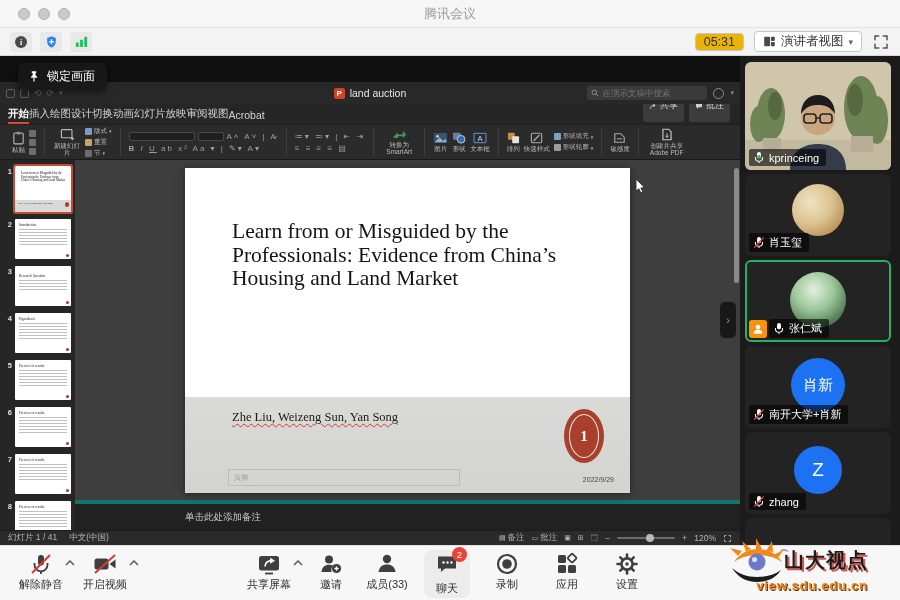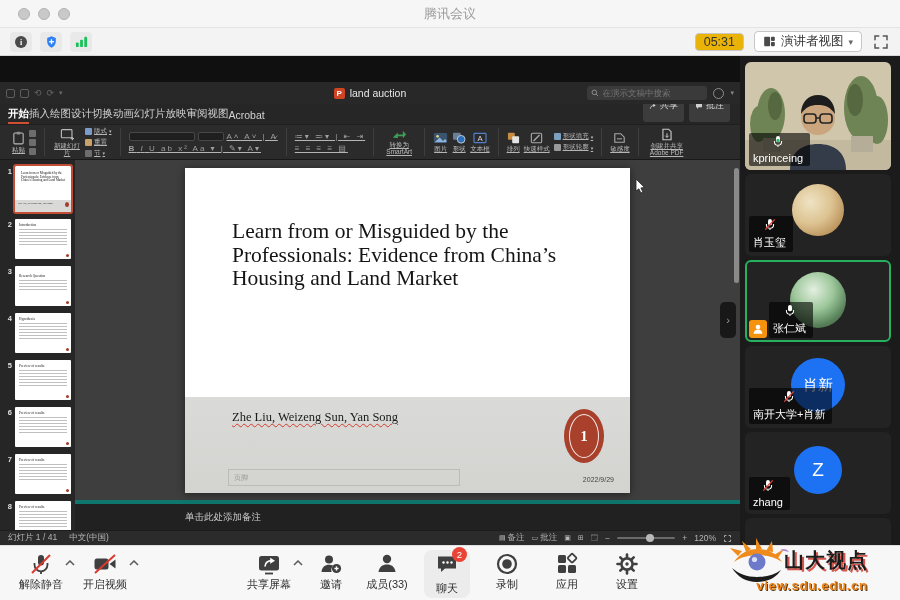--- a/index.html
+++ b/index.html
@@ -39,21 +39,21 @@
   .searchbox input { flex:1; background:transparent; border:none; outline:none; color:#9a9a9a; font-size:8.5px; width:80px; font-family:"Liberation Sans",sans-serif; }
   .smiley { width:11px; height:11px; border:1px solid #8d8d8d; border-radius:50%; }
 
   .ppt-tabs { height:20px; display:flex; align-items:flex-end; padding:0 10px 0 8px; background:#262626; flex:none; }
   .tab { font-size:10.5px; color:#d2d2d2; padding-bottom:3px; white-space:nowrap; }
   .tab.active { color:#fff; font-weight:bold; border-bottom:2px solid #cf4f33; padding-bottom:1px; }
   .tabs-right { margin-left:auto; display:flex; gap:5px; align-items:center; padding-bottom:2px; }
   .mini-btn { background:#3c3c3c; border-radius:3px; color:#d8d8d8; font-size:9px; padding:10px 6px; display:flex; align-items:center; gap:3px; }
 
   .ppt-ribbon { height:36px; background:#2b2b2b; border-top:1px solid #1f1f1f; border-bottom:1px solid #191919; display:flex; align-items:center; padding:0 4px; flex:none; color:#b5b5b5; overflow:hidden; }
-  .rgroup { display:flex; align-items:center; gap:4px; padding:0 8px; height:100%;text-decoration:underline; }
+  .rgroup { display:flex; align-items:center; gap:4px; padding:0 8px; height:100%; }
   .rdiv { width:1px; background:#3e3e3e; height:28px; flex:none; }
   .rbig { display:flex; flex-direction:column; align-items:center; justify-content:center; gap:1px; }
   .rlbl { font-size:6.5px; color:#bdbdbd; text-align:center; line-height:7px; white-space:nowrap; }
   .rlbl.wrap { white-space:normal; }
   .rcol { display:flex; flex-direction:column; gap:2px; font-size:6.5px; }
   .rcol > div { display:flex; align-items:center; gap:2px; }
   .rsq { width:7px; height:7px; background:#6d6d6d; border-radius:1px; display:inline-block; }
   .fontbox { background:#1f1f1f; border:1px solid #484848; border-radius:2px; height:9px; }
   .glyphrow { font-size:8px; color:#9f9f9f; letter-spacing:2px; white-space:nowrap; }
 
@@ -94,21 +94,21 @@
   .ps-item { display:flex; align-items:center; gap:2px; }
   .zoom-track { width:58px; height:2px; background:#6a6a6a; border-radius:1px; position:relative; }
   .zoom-knob { position:absolute; left:50%; top:-3px; width:8px; height:8px; border-radius:50%; background:#b9b9b9; }
 
   
   .sidebar { flex:1; background:#1b1b1b; padding:6px 9px 0 5px; display:flex; flex-direction:column; gap:4px; }
   .tile { background:#232323; border-radius:6px; position:relative; height:82px; overflow:hidden; flex:none; }
   .tile.video { height:108px; }
   .tile.active { border:2px solid #27b15e; }
   .tile.partial { flex:1; border-radius:6px 6px 0 0; }
-  .name-bar { position:absolute; left:4px; bottom:4px; background:rgba(0,0,0,.6); border-radius:2px; padding:2px 7px 2px 4px; display:flex; align-items:center; gap:4px; color:#fff; font-size:11px; white-space:nowrap;flex-direction:column; }
+  .name-bar { position:absolute; left:4px; bottom:4px; background:rgba(0,0,0,.6); border-radius:2px; padding:2px 7px 2px 4px; display:flex; align-items:center; gap:4px; color:#fff; font-size:11px; white-space:nowrap; }
   .tile.active .name-bar { left:22px; bottom:2px; }
   .host-badge { position:absolute; left:2px; bottom:2px; width:18px; height:18px; background:#f5930f; border-radius:3px; display:flex; align-items:center; justify-content:center; }
   .avatar { position:absolute; left:50%; top:10px; transform:translateX(-50%); border-radius:50%; }
   .avatar.photo-cat { width:52px; height:52px; background:radial-gradient(circle at 35% 35%, #efe3c4, #dcc391 45%, #b98f57 80%, #97703f); }
   .avatar.photo-plant { width:56px; height:56px; background:radial-gradient(circle at 42% 32%, #e4efe0, #9cc79a 40%, #567f58 72%, #3c5537); }
   .avatar.letter { background:#1d72f3; color:#fff; display:flex; align-items:center; justify-content:center; }
   .avatar.xin { width:54px; height:54px; font-size:15px; top:12px; }
   .avatar.z { width:48px; height:48px; font-size:19px; top:14px; }
   .video-scene { position:absolute; inset:0; }
 
@@ -176,20 +176,27 @@
       <svg width="18" height="18" viewBox="0 0 24 24">
           <path d="M4 9V4h5 M15 4h5v5 M20 15v5h-5 M9 20H4v-5" fill="none" stroke="#555" stroke-width="2" stroke-linecap="round"></path>
         </svg>
     </div>
   </div>
 
   <div class="main">
 
     <div class="share-area">
 
+      <div class="pin-tip">
+        <svg width="12" height="13" viewBox="0 0 16 16">
+            <path d="M5 1h6v2.2h-1v3l2.2 2v1.3H4V8.2l2.2-2v-3H5Z" fill="#fff"></path>
+            <line x1="8" y1="9.5" x2="8" y2="14.5" stroke="#fff" stroke-width="1.6"></line>
+          </svg>
+        <span>锁定画面</span>
+      </div>
 
       <div class="ppt">
 
         <div class="ppt-titlebar">
           <div class="qat">
             <span class="qic"></span>
               <span class="qic"></span>
             <span style="font-size:9px;">⟲</span>
               <span style="font-size:9px;">⟳</span>
               <span style="font-size:7px;">▾</span>

